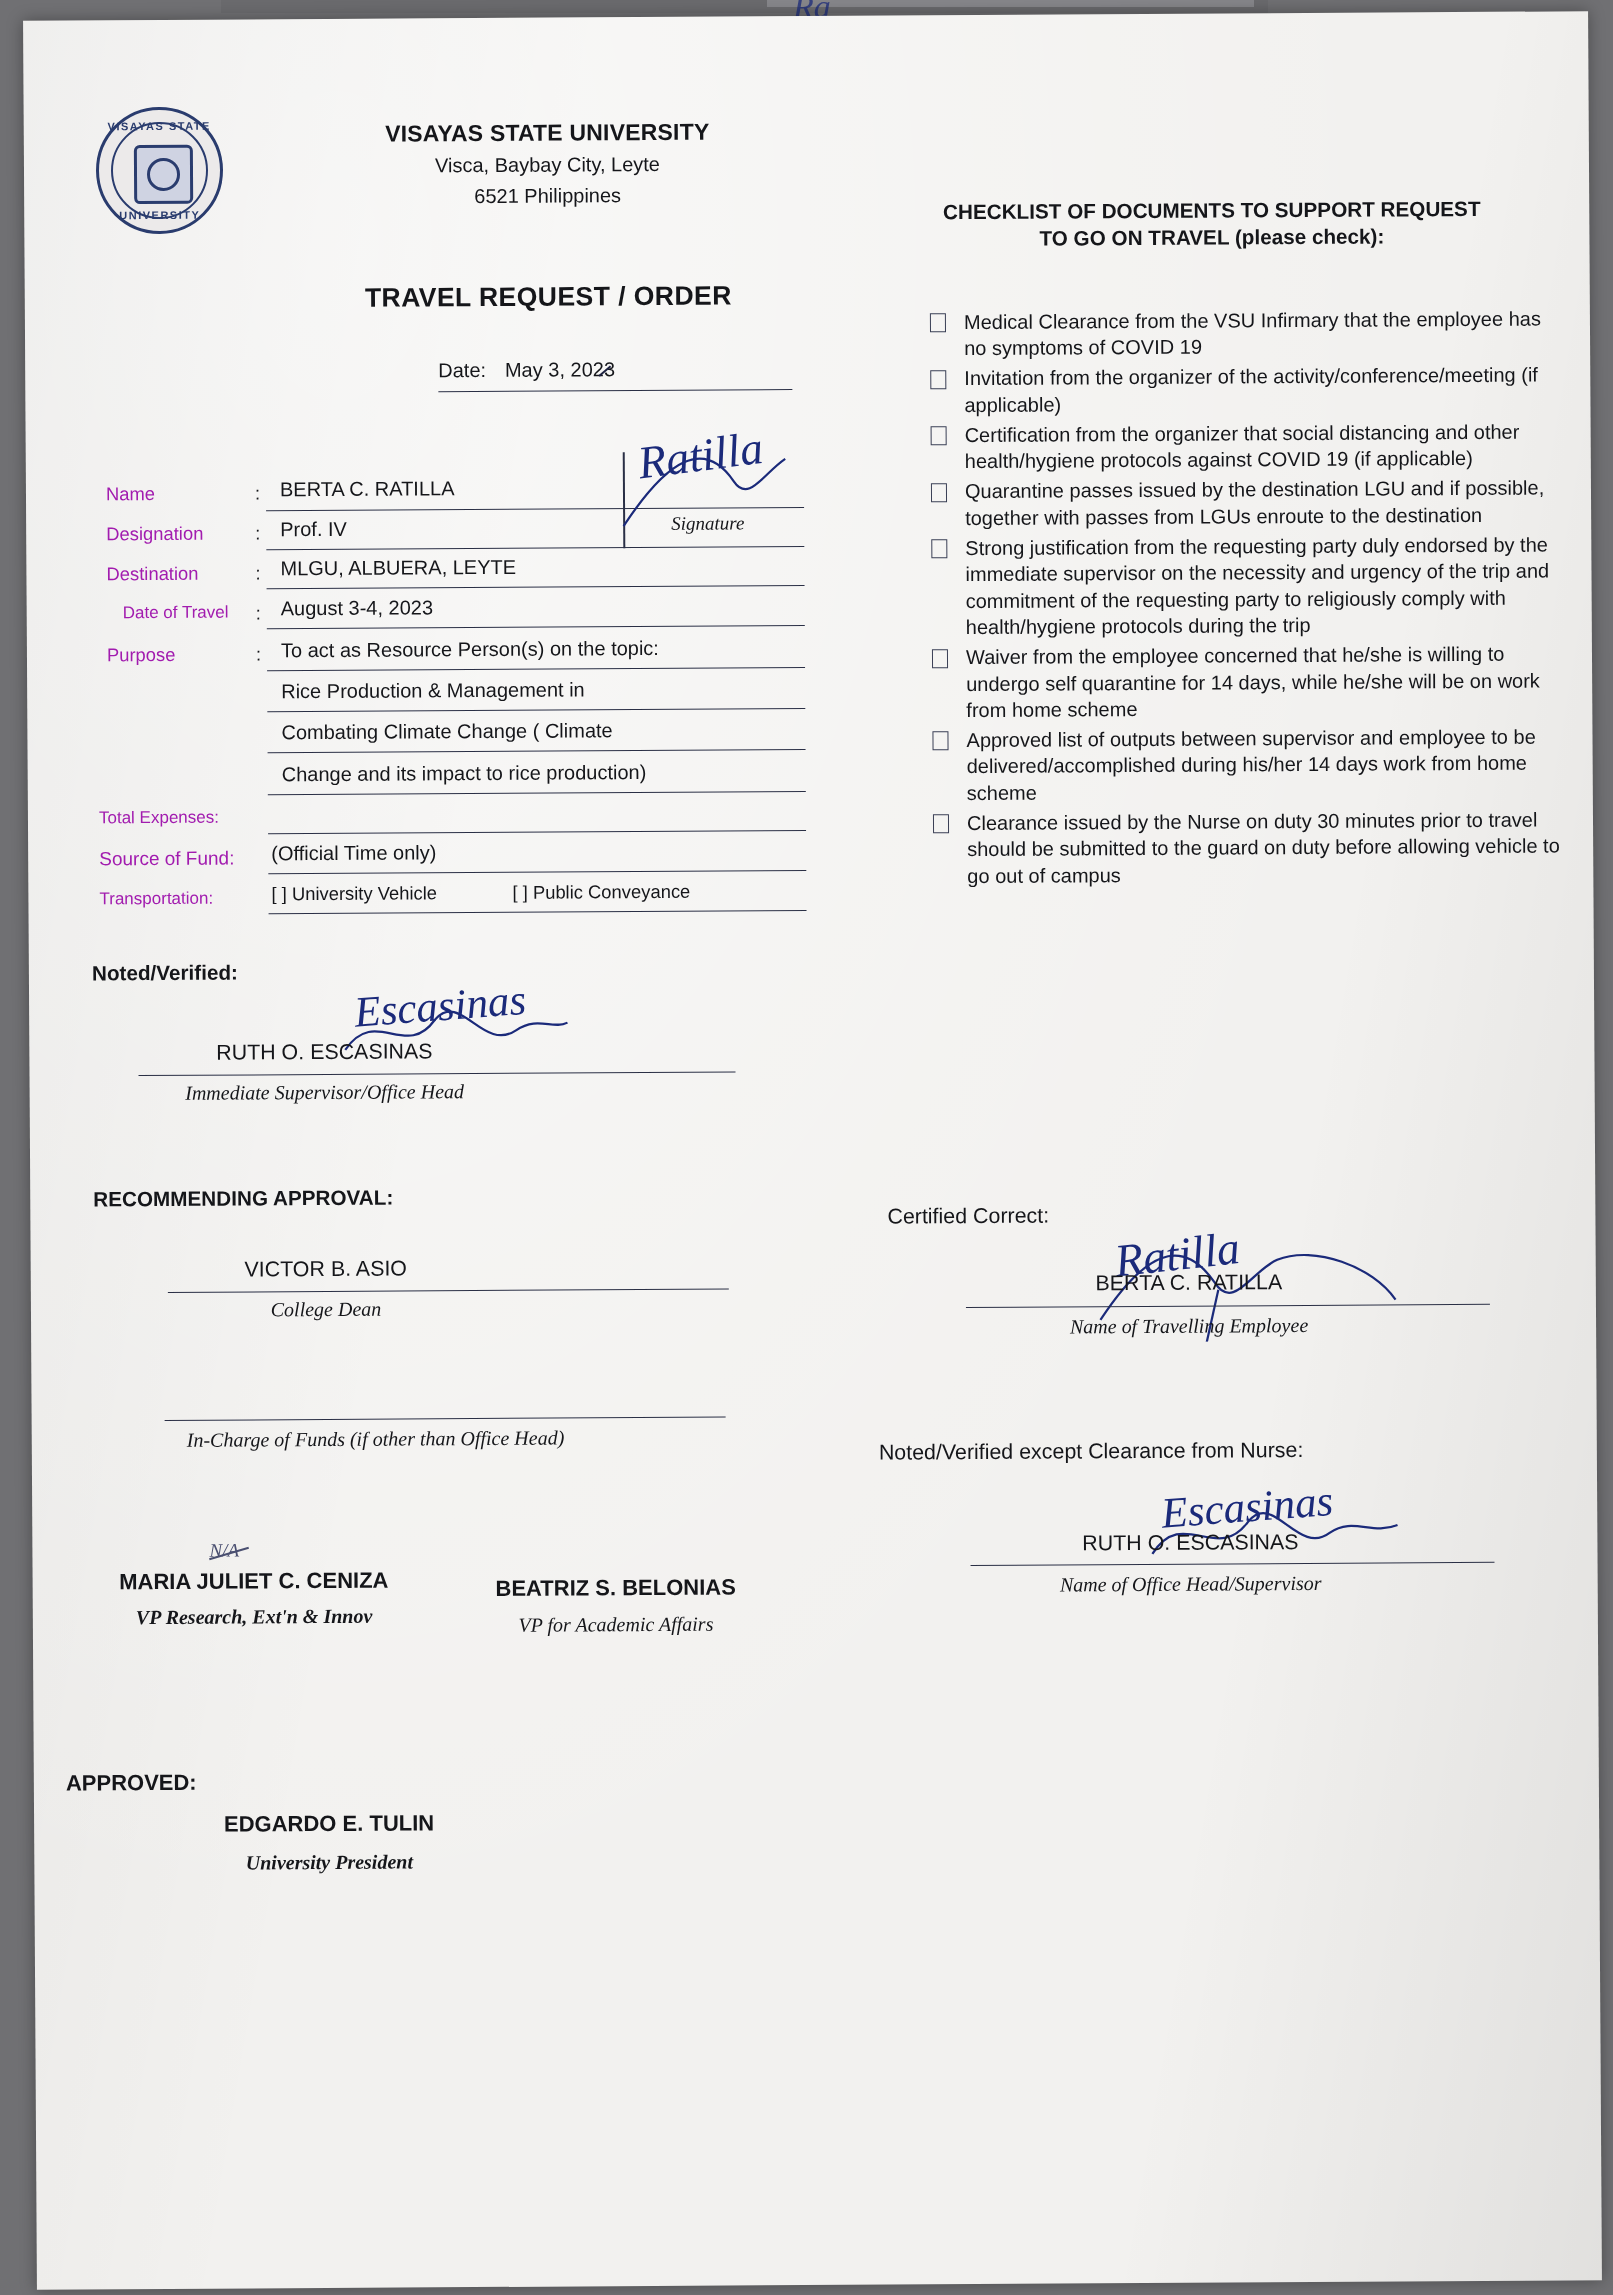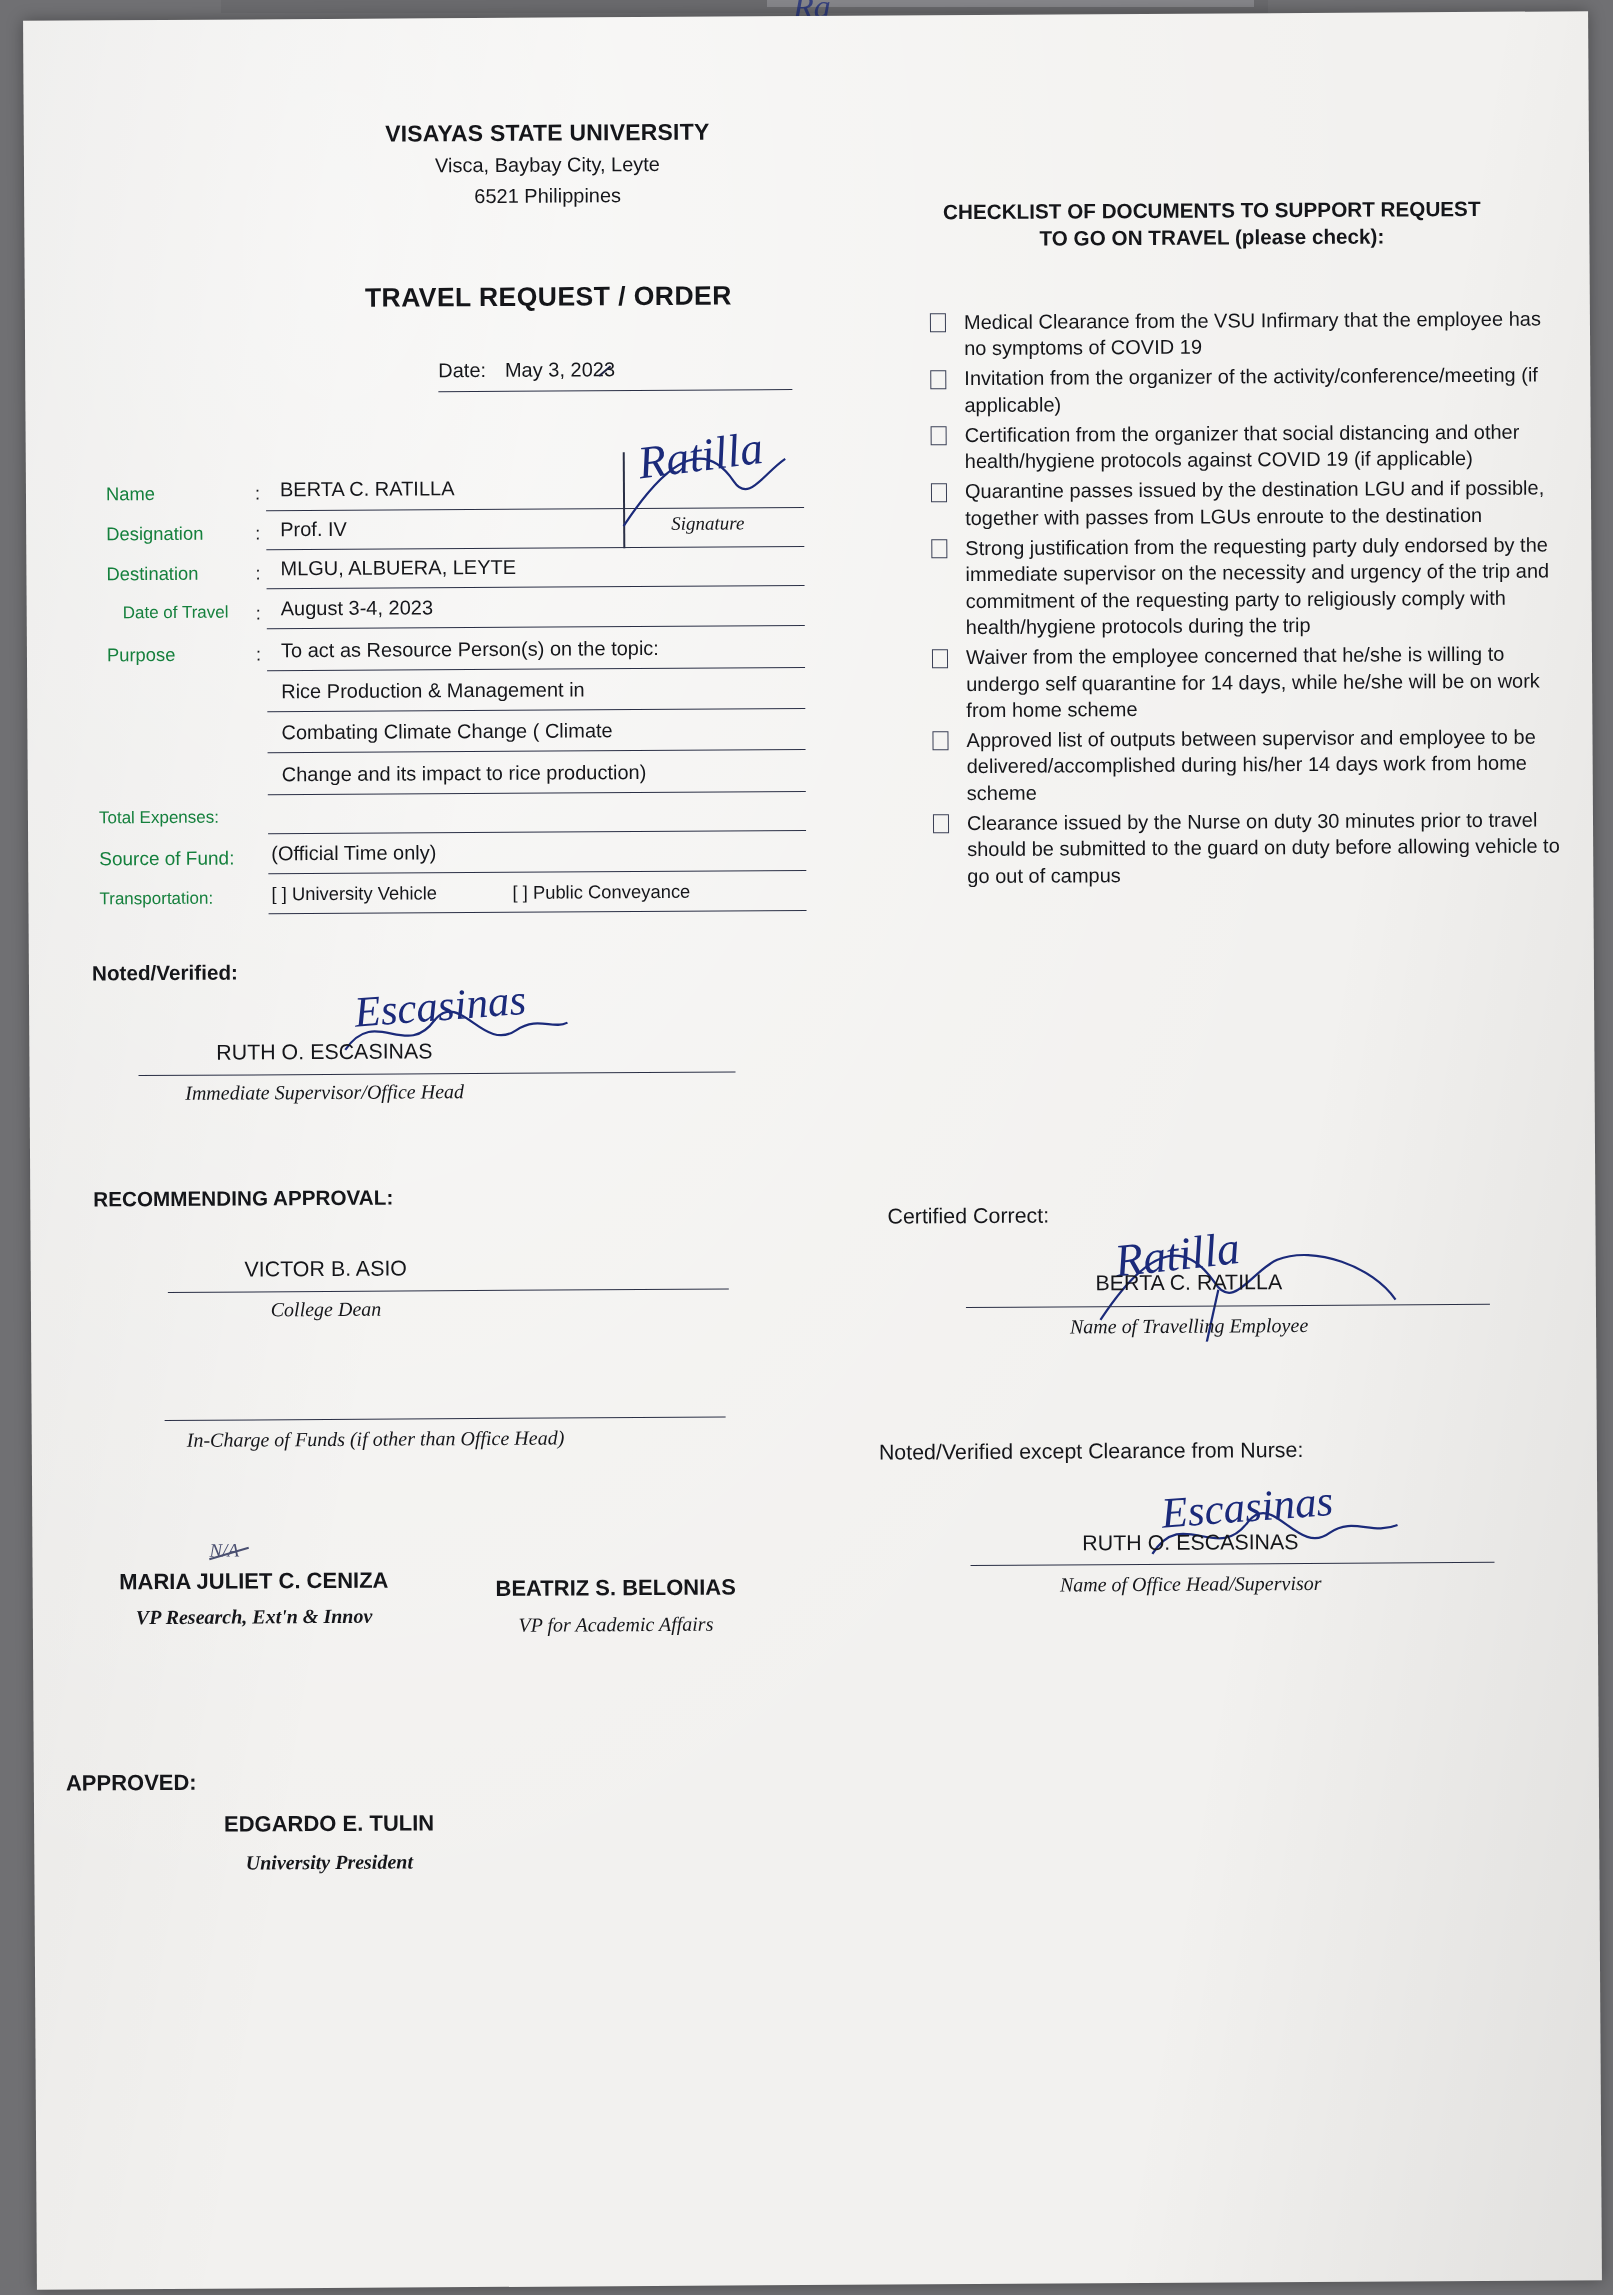--- a/index.html
+++ b/index.html
@@ -176,21 +176,21 @@
     width: 14.8px;
     height: 1.5px;
     background: #1d2140;
     transform: rotate(-40deg);
   }
 
   
   .field-label {
     position: absolute;
     font-size: 18.4px;
-    color: #15803d;
+    color: #a21caf;
   }
   .field-colon {
     position: absolute;
     font-size: 18.4px;
   }
   .field-value {
     position: absolute;
     font-size: 20px;
   }
   .field-line {
@@ -301,20 +301,26 @@
 <body>
 
 <div id="page">
   <div class="topedge"></div>
   <div class="topedge2"></div>
   <div class="scrawl-top handsig">Ra</div>
 
   <div class="paper">
     <div class="doc">
 
+      <div class="seal">
+        <div class="ring2"></div>
+        <div class="txt-top">VISAYAS STATE</div>
+        <div class="txt-bot">UNIVERSITY</div>
+        <div class="ctr"></div>
+      </div>
 
       <div class="uni-name">VISAYAS STATE UNIVERSITY</div>
       <div class="uni-addr1">Visca, Baybay City, Leyte</div>
       <div class="uni-addr2">6521 Philippines</div>
 
       <div class="doc-title">TRAVEL REQUEST / ORDER</div>
 
       <div class="date-row">
         <span>Date:</span>
         <span style="margin-left:13.3px">May 3, 2023</span>

